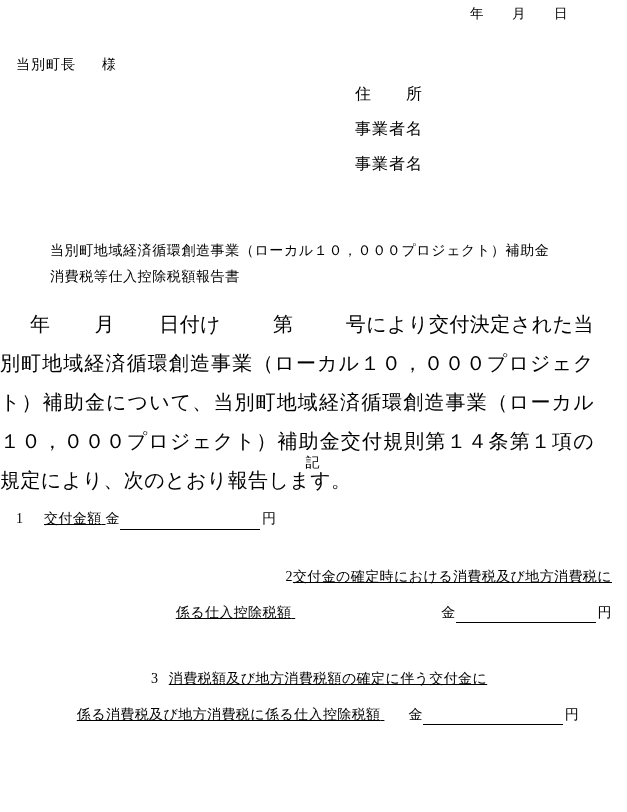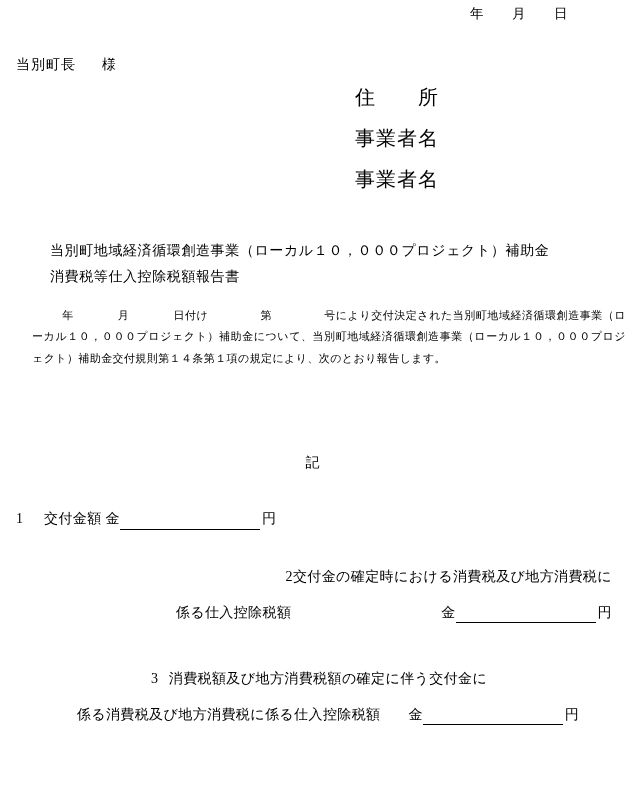--- a/index.html
+++ b/index.html
@@ -44,21 +44,21 @@
   }
   .addressee .gap { display: inline-block; width: 26px; }
 
   
   .sender {
     position: absolute;
     top: 82px;
     left: 355px;
   }
   .sender-row {
-    font-size: 20px;
+    font-size: 16px;
     letter-spacing: 1px;
     margin-bottom: 10px;
     white-space: nowrap;
     text-align: right;
   }
 
   
   .doc-title {
     position: absolute;
     top: 238px;
@@ -67,23 +67,23 @@
     font-size: 14px;
     letter-spacing: .6px;
     line-height: 1.85;
   }
   .doc-title .l2 { display: block; }
 
   
   .body-par {
     position: absolute;
     top: 305px;
-    left: 32px;
+    left: 0;
     width: 594px;
-    font-size: 11px;
+    font-size: 20px;
     letter-spacing: .4px;
     line-height: 1.95;
     text-align: justify;
   }
   .body-par .indent { display: inline-block; width: 30px; }
   .body-par .blank-m { display: inline-block; width: 44px; }
   .body-par .blank-l { display: inline-block; width: 52px; }
 
   
   .ki {
@@ -98,21 +98,21 @@
 
   
   .item {
     position: absolute;
     left: 16px;
     width: 596px;
     font-size: 14px;
     letter-spacing: .4px;
   }
   .item .num { display: inline-block; width: 28px; }
-  .item-line { white-space: nowrap; }
+  .item-line { white-space: nowrap; text-decoration: underline; }
   .item-line2 { margin-top: 14px; }
 
   .amount {
     display: inline-block;
     position: relative;
     white-space: nowrap;
   }
   .amount .u {
     display: inline-block;
     border-bottom: 1px solid #000;

